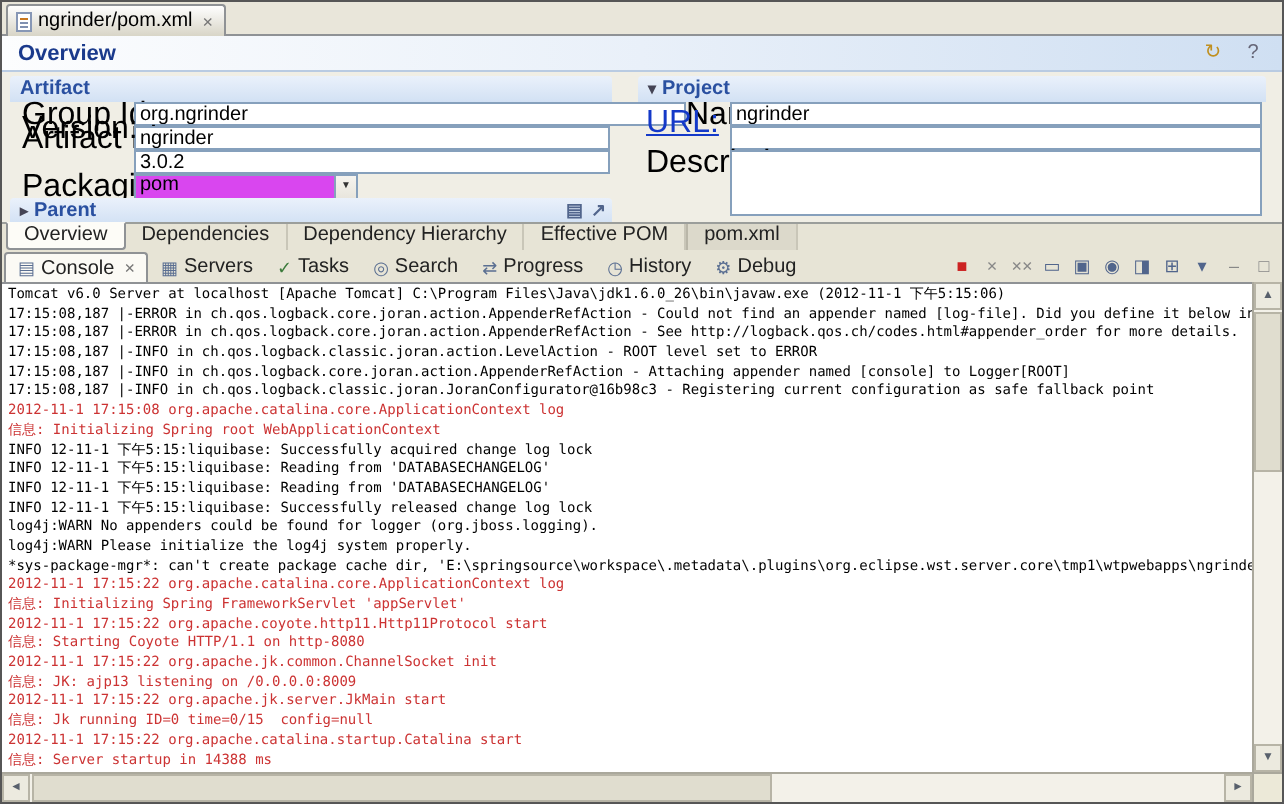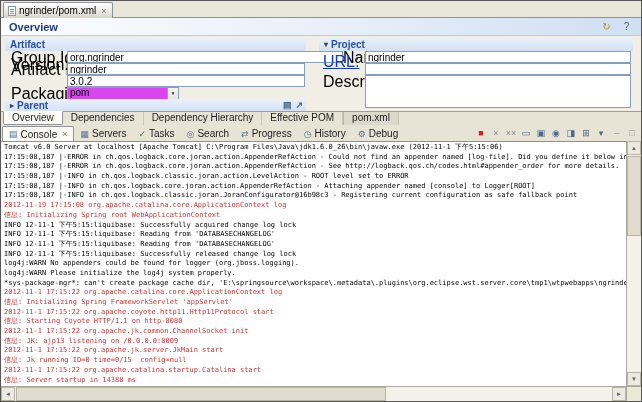--- a/index.html
+++ b/index.html
@@ -189,21 +189,21 @@
     <span class="cicon gray">□</span>
   </div>
 
   <div class="cbody">
     <div class="cline">Tomcat v6.0 Server at localhost [Apache Tomcat] C:\Program Files\Java\jdk1.6.0_26\bin\javaw.exe (2012-11-1 下午5:15:06)</div>
   <div class="cline">17:15:08,187 |-ERROR in ch.qos.logback.core.joran.action.AppenderRefAction - Could not find an appender named [log-file]. Did you define it below inst</div>
       <div class="cline">17:15:08,187 |-ERROR in ch.qos.logback.core.joran.action.AppenderRefAction - See http://logback.qos.ch/codes.html#appender_order for more details.</div>
       <div class="cline">17:15:08,187 |-INFO in ch.qos.logback.classic.joran.action.LevelAction - ROOT level set to ERROR</div>
       <div class="cline">17:15:08,187 |-INFO in ch.qos.logback.core.joran.action.AppenderRefAction - Attaching appender named [console] to Logger[ROOT]</div>
       <div class="cline">17:15:08,187 |-INFO in ch.qos.logback.classic.joran.JoranConfigurator@16b98c3 - Registering current configuration as safe fallback point</div>
-      <div class="cline red">2012-11-19 17:15:08 org.apache.catalina.core.ApplicationContext log</div>
+      <div class="cline red">2012-11-1 17:15:08 org.apache.catalina.core.ApplicationContext log</div>
       <div class="cline red">信息: Initializing Spring root WebApplicationContext</div>
       <div class="cline">INFO 12-11-1 下午5:15:liquibase: Successfully acquired change log lock</div>
       <div class="cline">INFO 12-11-1 下午5:15:liquibase: Reading from 'DATABASECHANGELOG'</div>
       <div class="cline">INFO 12-11-1 下午5:15:liquibase: Reading from 'DATABASECHANGELOG'</div>
       <div class="cline">INFO 12-11-1 下午5:15:liquibase: Successfully released change log lock</div>
       <div class="cline">log4j:WARN No appenders could be found for logger (org.jboss.logging).</div>
       <div class="cline">log4j:WARN Please initialize the log4j system properly.</div>
       <div class="cline">*sys-package-mgr*: can't create package cache dir, 'E:\springsource\workspace\.metadata\.plugins\org.eclipse.wst.server.core\tmp1\wtpwebapps\ngrinder</div>
       <div class="cline red">2012-11-1 17:15:22 org.apache.catalina.core.ApplicationContext log</div>
       <div class="cline red">信息: Initializing Spring FrameworkServlet 'appServlet'</div>

